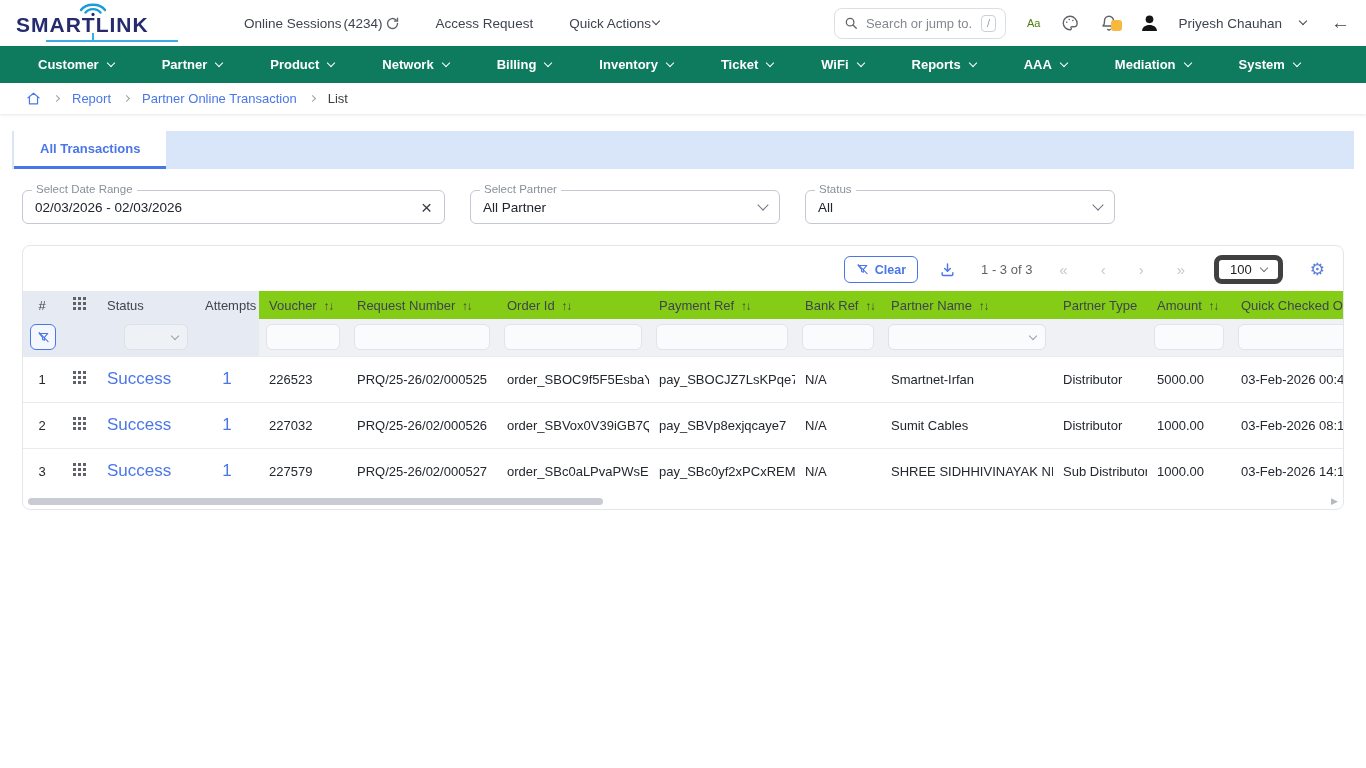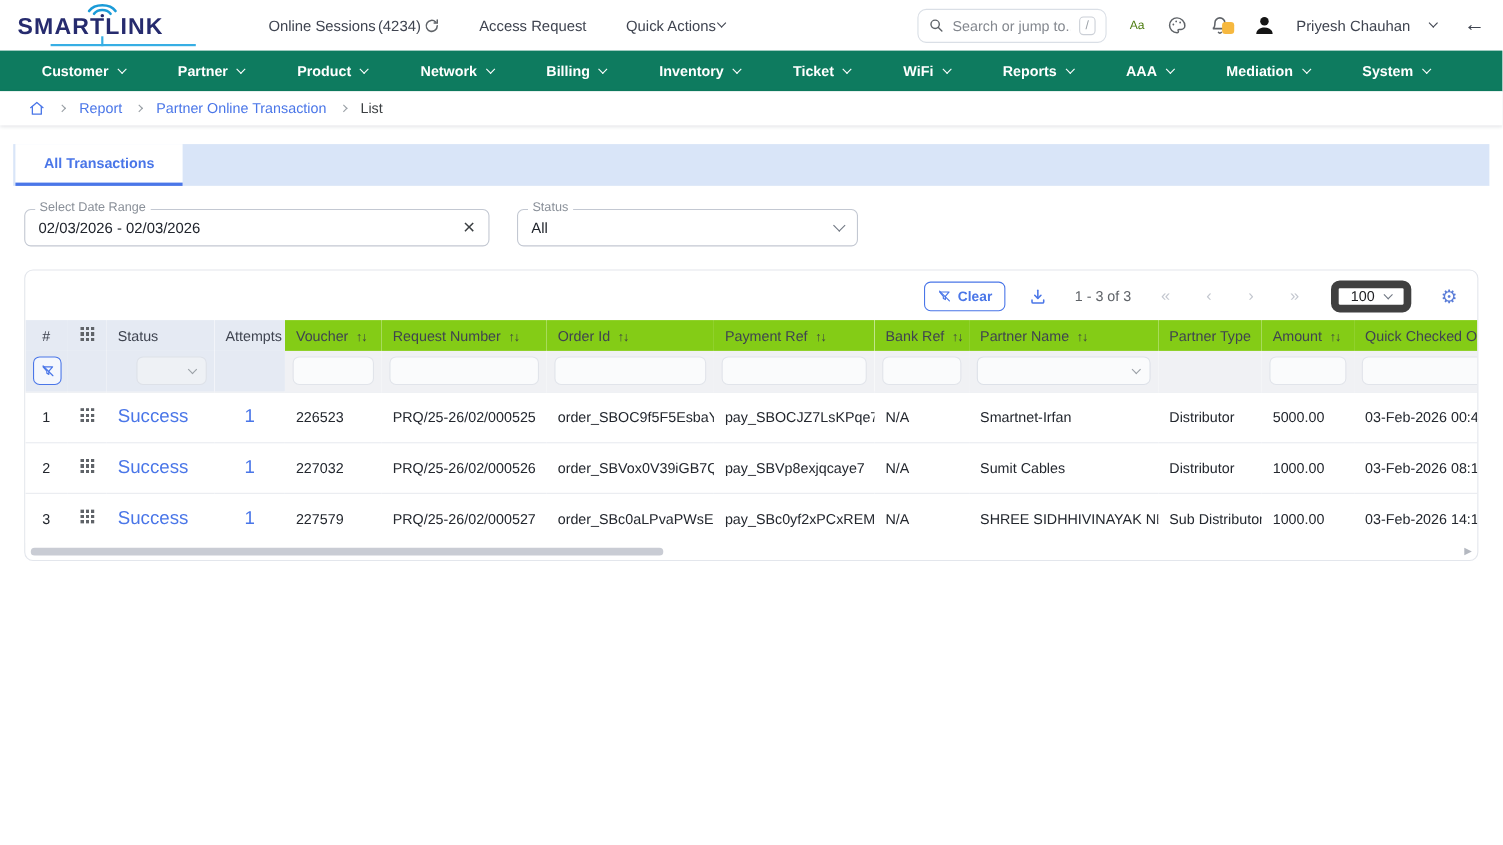--- a/index.html
+++ b/index.html
@@ -75,21 +75,21 @@
   
   .table-card { margin: 6px 10px 0; border: 1px solid #e3e6ec; border-radius: 8px; overflow: hidden; background: #fff; }
   .toolbar { display: flex; align-items: center; justify-content: flex-end; gap: 21px; padding: 9px 18px 7px; }
   .clear-btn { display: flex; align-items: center; gap: 6px; height: 27px; padding: 0 11px;
     border: 1px solid #4a76e8; border-radius: 6px; color: #4a76e8; font-size: 12.5px; font-weight: 600;
     cursor: pointer; background: #fff; }
   .dl-ic { color: #4a76e8; display: inline-flex; cursor: pointer; }
   .pag-text { font-size: 13px; color: #5f6368; margin: 0 6px 0 4px; white-space: nowrap; }
   .pag-nav { display: flex; align-items: center; gap: 33px; color: #c3c7cf; font-size: 15px; margin-right: 8px; }
   .pag-nav span { cursor: pointer; line-height: 1; }
-  .psize { display: flex; align-items: center; gap: 9px; border: 7px solid #404040; border-radius: 8px;
+  .psize { display: flex; align-items: center; gap: 9px; border: 5px solid #404040; border-radius: 8px;
     height: 29px; padding: 0 11px; font-size: 13px; color: #202124; cursor: pointer; }
   .gear { font-size: 17px; color: #5b7dd8; cursor: pointer; margin-left: 6px; }
 
   .tablewrap { width: 100%; overflow: hidden; }
   table { border-collapse: collapse; table-layout: fixed; width: 1378px; }
   th, td { text-align: left; white-space: nowrap; overflow: hidden; }
   thead th { height: 28px; padding: 0 10px; font-size: 13px; font-weight: 500; color: #3f4450;
     background: #84cc16; }
   thead th.pinned, tr.filter-row td.pinned { background: #e5eaf3; }
   .sort { font-size: 11.5px; color: #3c4043; letter-spacing: -1px; margin-left: 7px; cursor: pointer; }
@@ -258,20 +258,25 @@
 
   <div class="tabstrip">
     <div class="tab-active">All Transactions</div>
   </div>
 
   <div class="filters">
     <div class="field f-date">
       <span class="field-label">Select Date Range</span>
       <span class="field-value">02/03/2026 - 02/03/2026</span>
       <span class="field-x">×</span>
+    </div>
+    <div class="field f-sel">
+      <span class="field-label">Select Partner</span>
+      <span class="field-value">All Partner</span>
+      <span class="chev chev-d sel-chev"></span>
     </div>
     <div class="field f-sel">
       <span class="field-label">Status</span>
       <span class="field-value">All</span>
       <span class="chev chev-d sel-chev"></span>
     </div>
   </div>
 
   <div class="table-card">
     <div class="toolbar">

